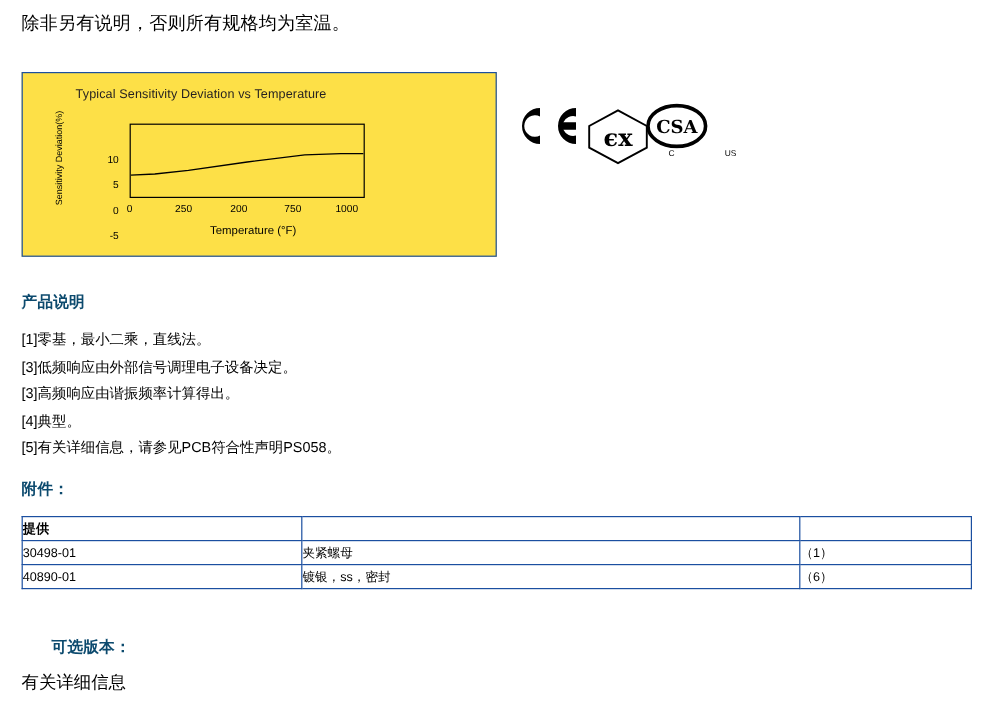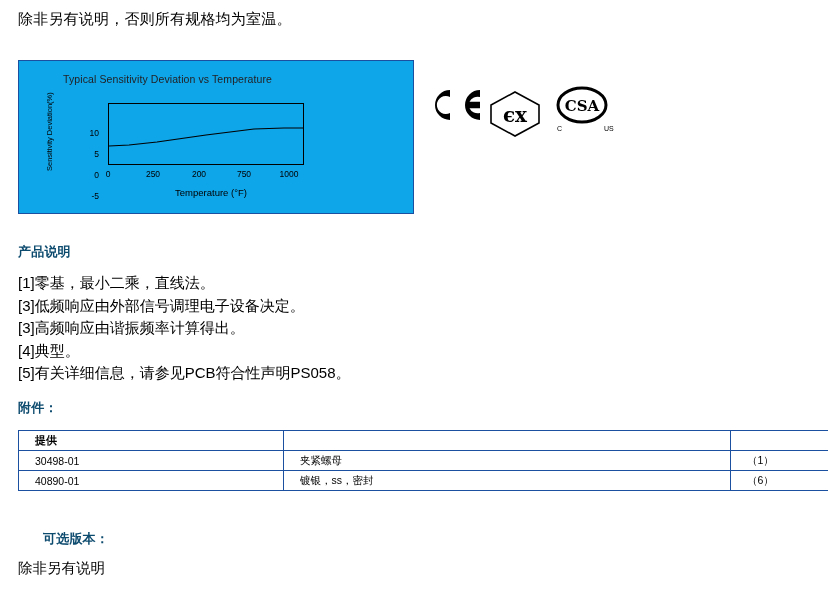--- a/index.html
+++ b/index.html
@@ -30,21 +30,21 @@
   }
 
   
   .chart-box {
     position: absolute;
     left: 18px;
     top: 60px;
     width: 396px;
     height: 154px;
     border: 1px solid #1b4fa0;
-    background: #0ea5e9;
+    background: #fde047;
     box-sizing: border-box;
   }
   .chart-title {
     position: absolute;
     left: 44px;
     top: 12px;
     font-size: 10.5px;
     color: #231f20;
     letter-spacing: 0.1px;
   }
@@ -122,21 +122,21 @@
     left: 0px;
     top: 2px;
   }
   .ex-mark {
     position: absolute;
     left: 65px;
     top: 6px;
   }
   .csa-mark {
     position: absolute;
-    left: 132px;
+    left: 114px;
     top: 2px;
   }
   .csa-sub {
     position: absolute;
     font-size: 7px;
     color: #000;
     top: 41px;
   }
   .csa-sub.c { left: 133px; }
   .csa-sub.us { left: 180px; }
@@ -150,21 +150,21 @@
     letter-spacing: 0.2px;
   }
   .h-product { left: 18px; top: 243px; }
   .h-accessories { left: 18px; top: 399px; }
   .h-optional { left: 18px; top: 530px; margin-left: 25px; }
 
   .notes {
     position: absolute;
     left: 18px;
     top: 272px;
-    font-size: 15px;
+    font-size: 12px;
     line-height: 22.5px;
     color: #000;
   }
   .notes div { white-space: nowrap; }
 
   .optional-text {
     position: absolute;
     left: 18px;
     top: 559px;
     font-size: 14.5px;
@@ -177,21 +177,21 @@
     left: 18px;
     top: 430px;
     width: 790px;
     border-collapse: collapse;
     font-size: 10.5px;
     color: #000;
     table-layout: fixed;
   }
   .acc-table th, .acc-table td {
     border: 1px solid #1b4fa0;
-    padding: 2px 16px;
+    padding: 2px 0;
     text-align: left;
     vertical-align: middle;
     height: 15px;
     font-weight: normal;
     white-space: nowrap;
     overflow: hidden;
   }
   .acc-table thead th {
     font-weight: bold;
     font-size: 11px;
@@ -286,15 +286,15 @@
       </tr>
       <tr>
         <td class="col-a">40890-01</td>
         <td class="col-b">镀银，ss，密封</td>
         <td class="col-c">（6）</td>
       </tr>
     </tbody>
   </table>
 
   <div class="sec-head h-optional">可选版本：</div>
-  <div class="optional-text">除非另有说明</div>
+  <div class="optional-text">有关详细信息</div>
 
 </div>
 
 </body></html>

